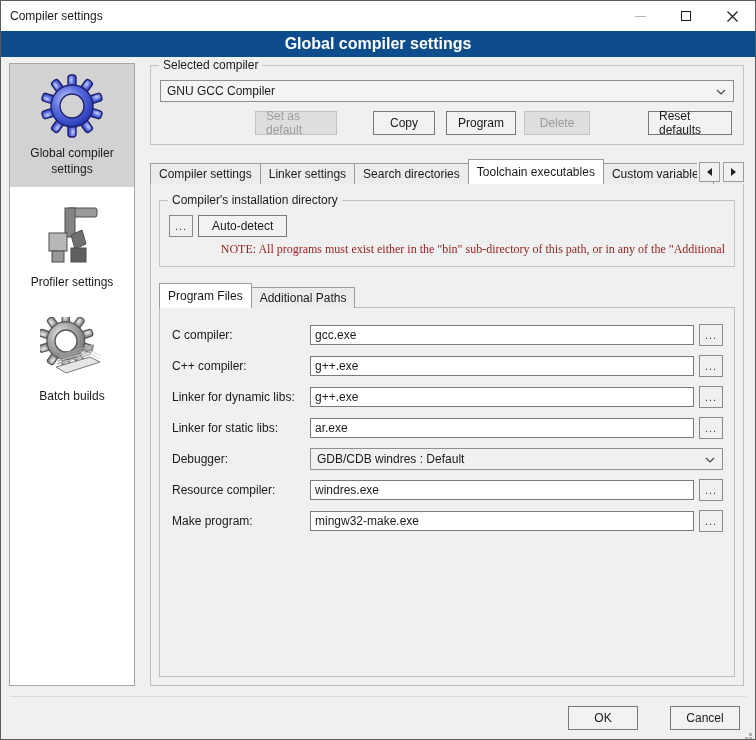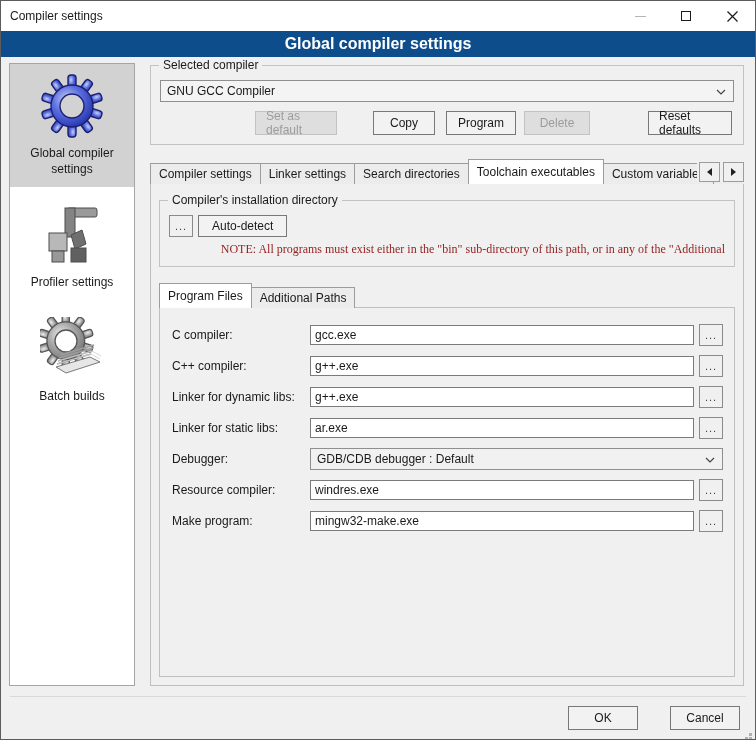--- a/index.html
+++ b/index.html
@@ -301,21 +301,21 @@
               <span class="form-label">Linker for static libs:</span>
               <input class="field" value="ar.exe" style="">
               <div class="mini-btn">
                   <span>...</span>
                 </div>
             </div>
 
             <div class="form-row">
               <span class="form-label">Debugger:</span>
               <div class="combo field-combo">
-                <span>GDB/CDB debugger : Default</span>
+                <span>GDB/CDB windres : Default</span>
                 <svg class="chev" width="10" height="6" viewBox="0 0 10 6">
                   <path d="M1 1 L5 5 L9 1" stroke="#444" stroke-width="1.2" fill="none"></path>
                 </svg>
               </div>
             </div>
 
             <div class="form-row">
               <span class="form-label">Resource compiler:</span>
               <input class="field" value="windres.exe" style="">
               <div class="mini-btn">

